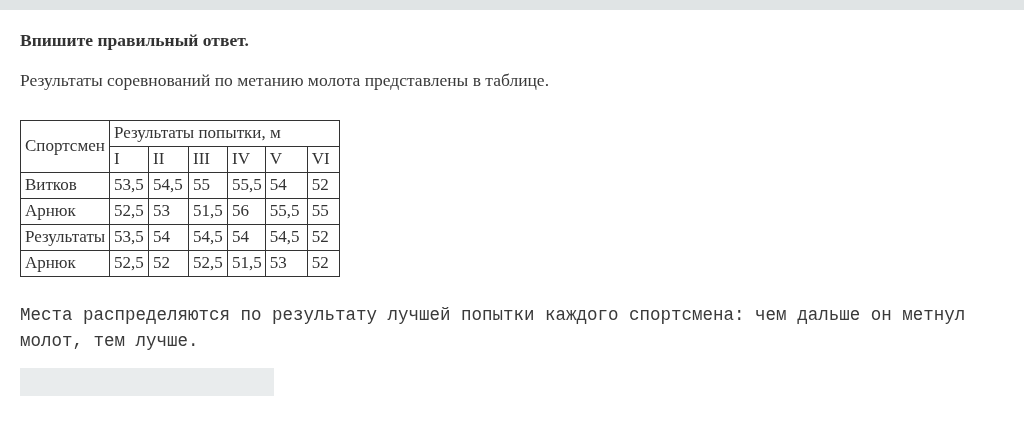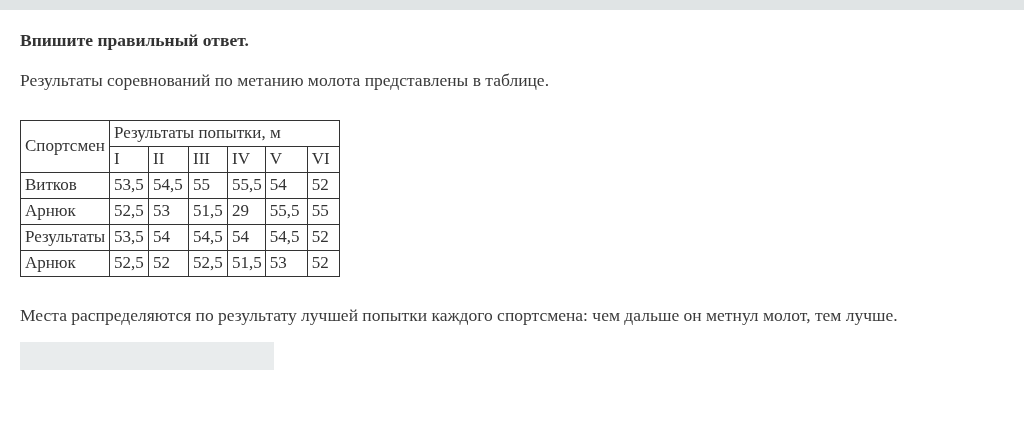--- a/index.html
+++ b/index.html
@@ -51,20 +51,21 @@
   col.c-2 { width: 40px; }
   col.c-3 { width: 39px; }
   col.c-4 { width: 36px; }
   col.c-5 { width: 42px; }
   col.c-6 { width: 32px; }
   .note {
     margin-top: 25px;
     font-size: 17.5px;
     color: #3a3a3a;
     line-height: 26px;
+    font-family: Liberation Mono, monospace;
   }
   .answer-input {
     display: block;
     margin-top: 14px;
     width: 254px;
     height: 28px;
     background: #e9eced;
     border: none;
     outline: none;
     font-family: "Liberation Serif", "DejaVu Serif", serif;
@@ -114,21 +115,21 @@
         <td>55</td>
         <td>55,5</td>
         <td>54</td>
         <td>52</td>
       </tr>
       <tr>
         <td>Арнюк</td>
         <td>52,5</td>
         <td>53</td>
         <td>51,5</td>
-        <td>29</td>
+        <td>56</td>
         <td>55,5</td>
         <td>55</td>
       </tr>
       <tr>
         <td>Результаты</td>
         <td>53,5</td>
         <td>54</td>
         <td>54,5</td>
         <td>54</td>
         <td>54,5</td>

